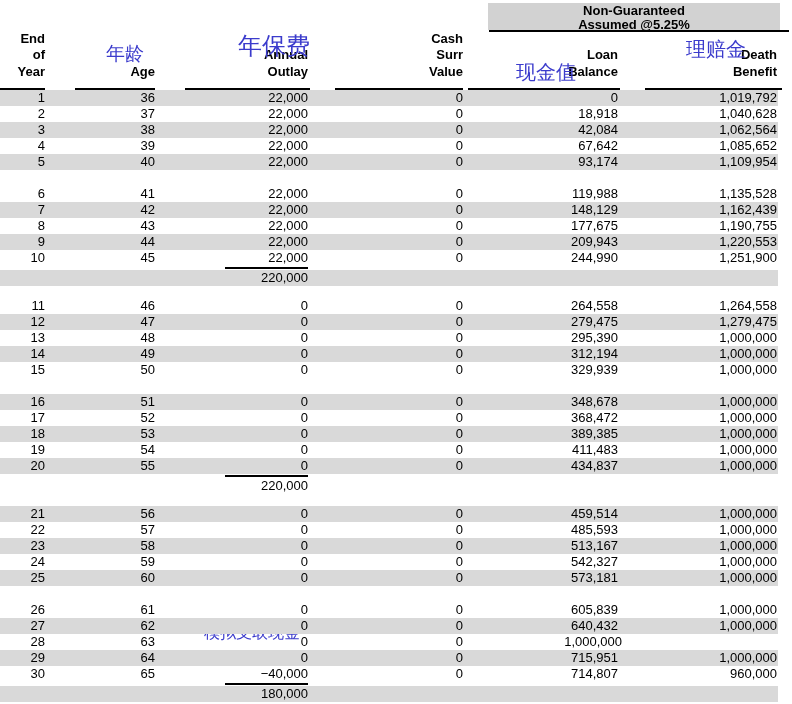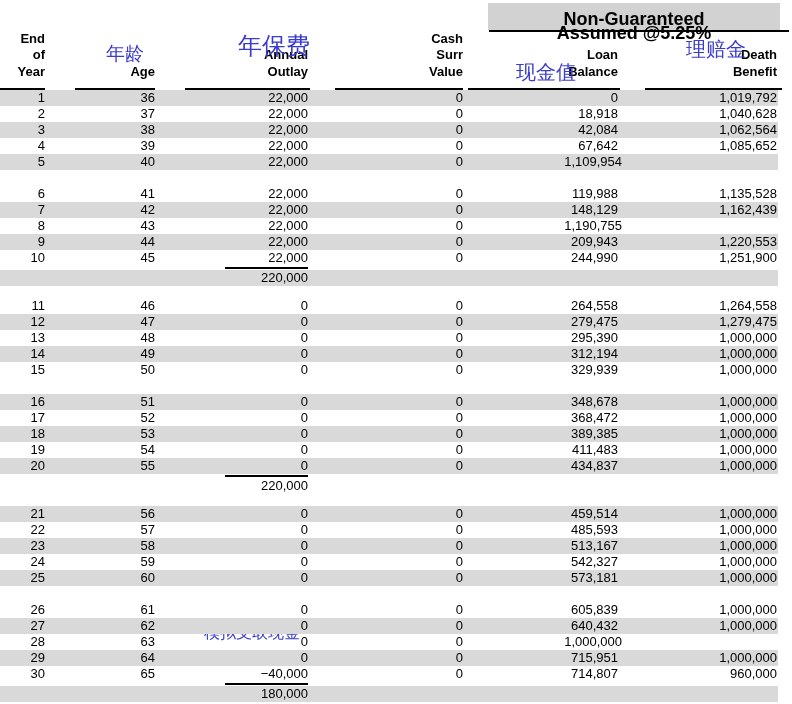--- a/index.html
+++ b/index.html
@@ -9,21 +9,21 @@
   }
   html,body{margin:0;padding:0;background:#fff;}
   .page{
     position:relative;width:792px;height:704px;background:#ffffff;overflow:hidden;
     font-family:"Liberation Sans",sans-serif;color:#000;
   }
   
   .group-band{
     position:absolute;left:488px;top:3px;width:292px;height:27px;
     background:var(--band);text-align:center;font-weight:bold;
-    font-size:18px;line-height:13.5px;padding-top:10px;box-sizing:border-box;
+    font-size:13px;line-height:13.5px;padding-top:1px;box-sizing:border-box;
   }
   .group-underline{position:absolute;left:489px;top:30px;width:300px;height:2px;background:#000;}
   
   .cols{position:absolute;left:0;top:28px;width:777px;height:52px;display:flex;}
   .hcell{
     display:flex;flex-direction:column;justify-content:flex-end;align-items:flex-end;
     font-weight:bold;font-size:13px;line-height:16.5px;white-space:pre;
   }
   .w0{width:45px}.w1{width:110px}.w2{width:153px}.w3{width:155px}.w4{width:155px}.w5{width:159px}
   .hline{position:absolute;top:88px;height:2px;background:#000;}
@@ -134,20 +134,21 @@
         <div class="tcell w2">22,000</div>
         <div class="tcell w3">0</div>
         <div class="tcell w4">67,642</div>
         <div class="tcell w5">1,085,652</div>
       </div>
       <div class="trow shade">
         <div class="tcell w0">5</div>
         <div class="tcell w1">40</div>
         <div class="tcell w2">22,000</div>
         <div class="tcell w3">0</div>
+        <div class="tcell w4">93,174</div>
         <div class="tcell w5">1,109,954</div>
       </div>
       <div class="gap"></div>
       <div class="trow">
         <div class="tcell w0">6</div>
         <div class="tcell w1">41</div>
         <div class="tcell w2">22,000</div>
         <div class="tcell w3">0</div>
         <div class="tcell w4">119,988</div>
         <div class="tcell w5">1,135,528</div>
@@ -158,20 +159,21 @@
         <div class="tcell w2">22,000</div>
         <div class="tcell w3">0</div>
         <div class="tcell w4">148,129</div>
         <div class="tcell w5">1,162,439</div>
       </div>
       <div class="trow">
         <div class="tcell w0">8</div>
         <div class="tcell w1">43</div>
         <div class="tcell w2">22,000</div>
         <div class="tcell w3">0</div>
+        <div class="tcell w4">177,675</div>
         <div class="tcell w5">1,190,755</div>
       </div>
       <div class="trow shade">
         <div class="tcell w0">9</div>
         <div class="tcell w1">44</div>
         <div class="tcell w2">22,000</div>
         <div class="tcell w3">0</div>
         <div class="tcell w4">209,943</div>
         <div class="tcell w5">1,220,553</div>
       </div>

